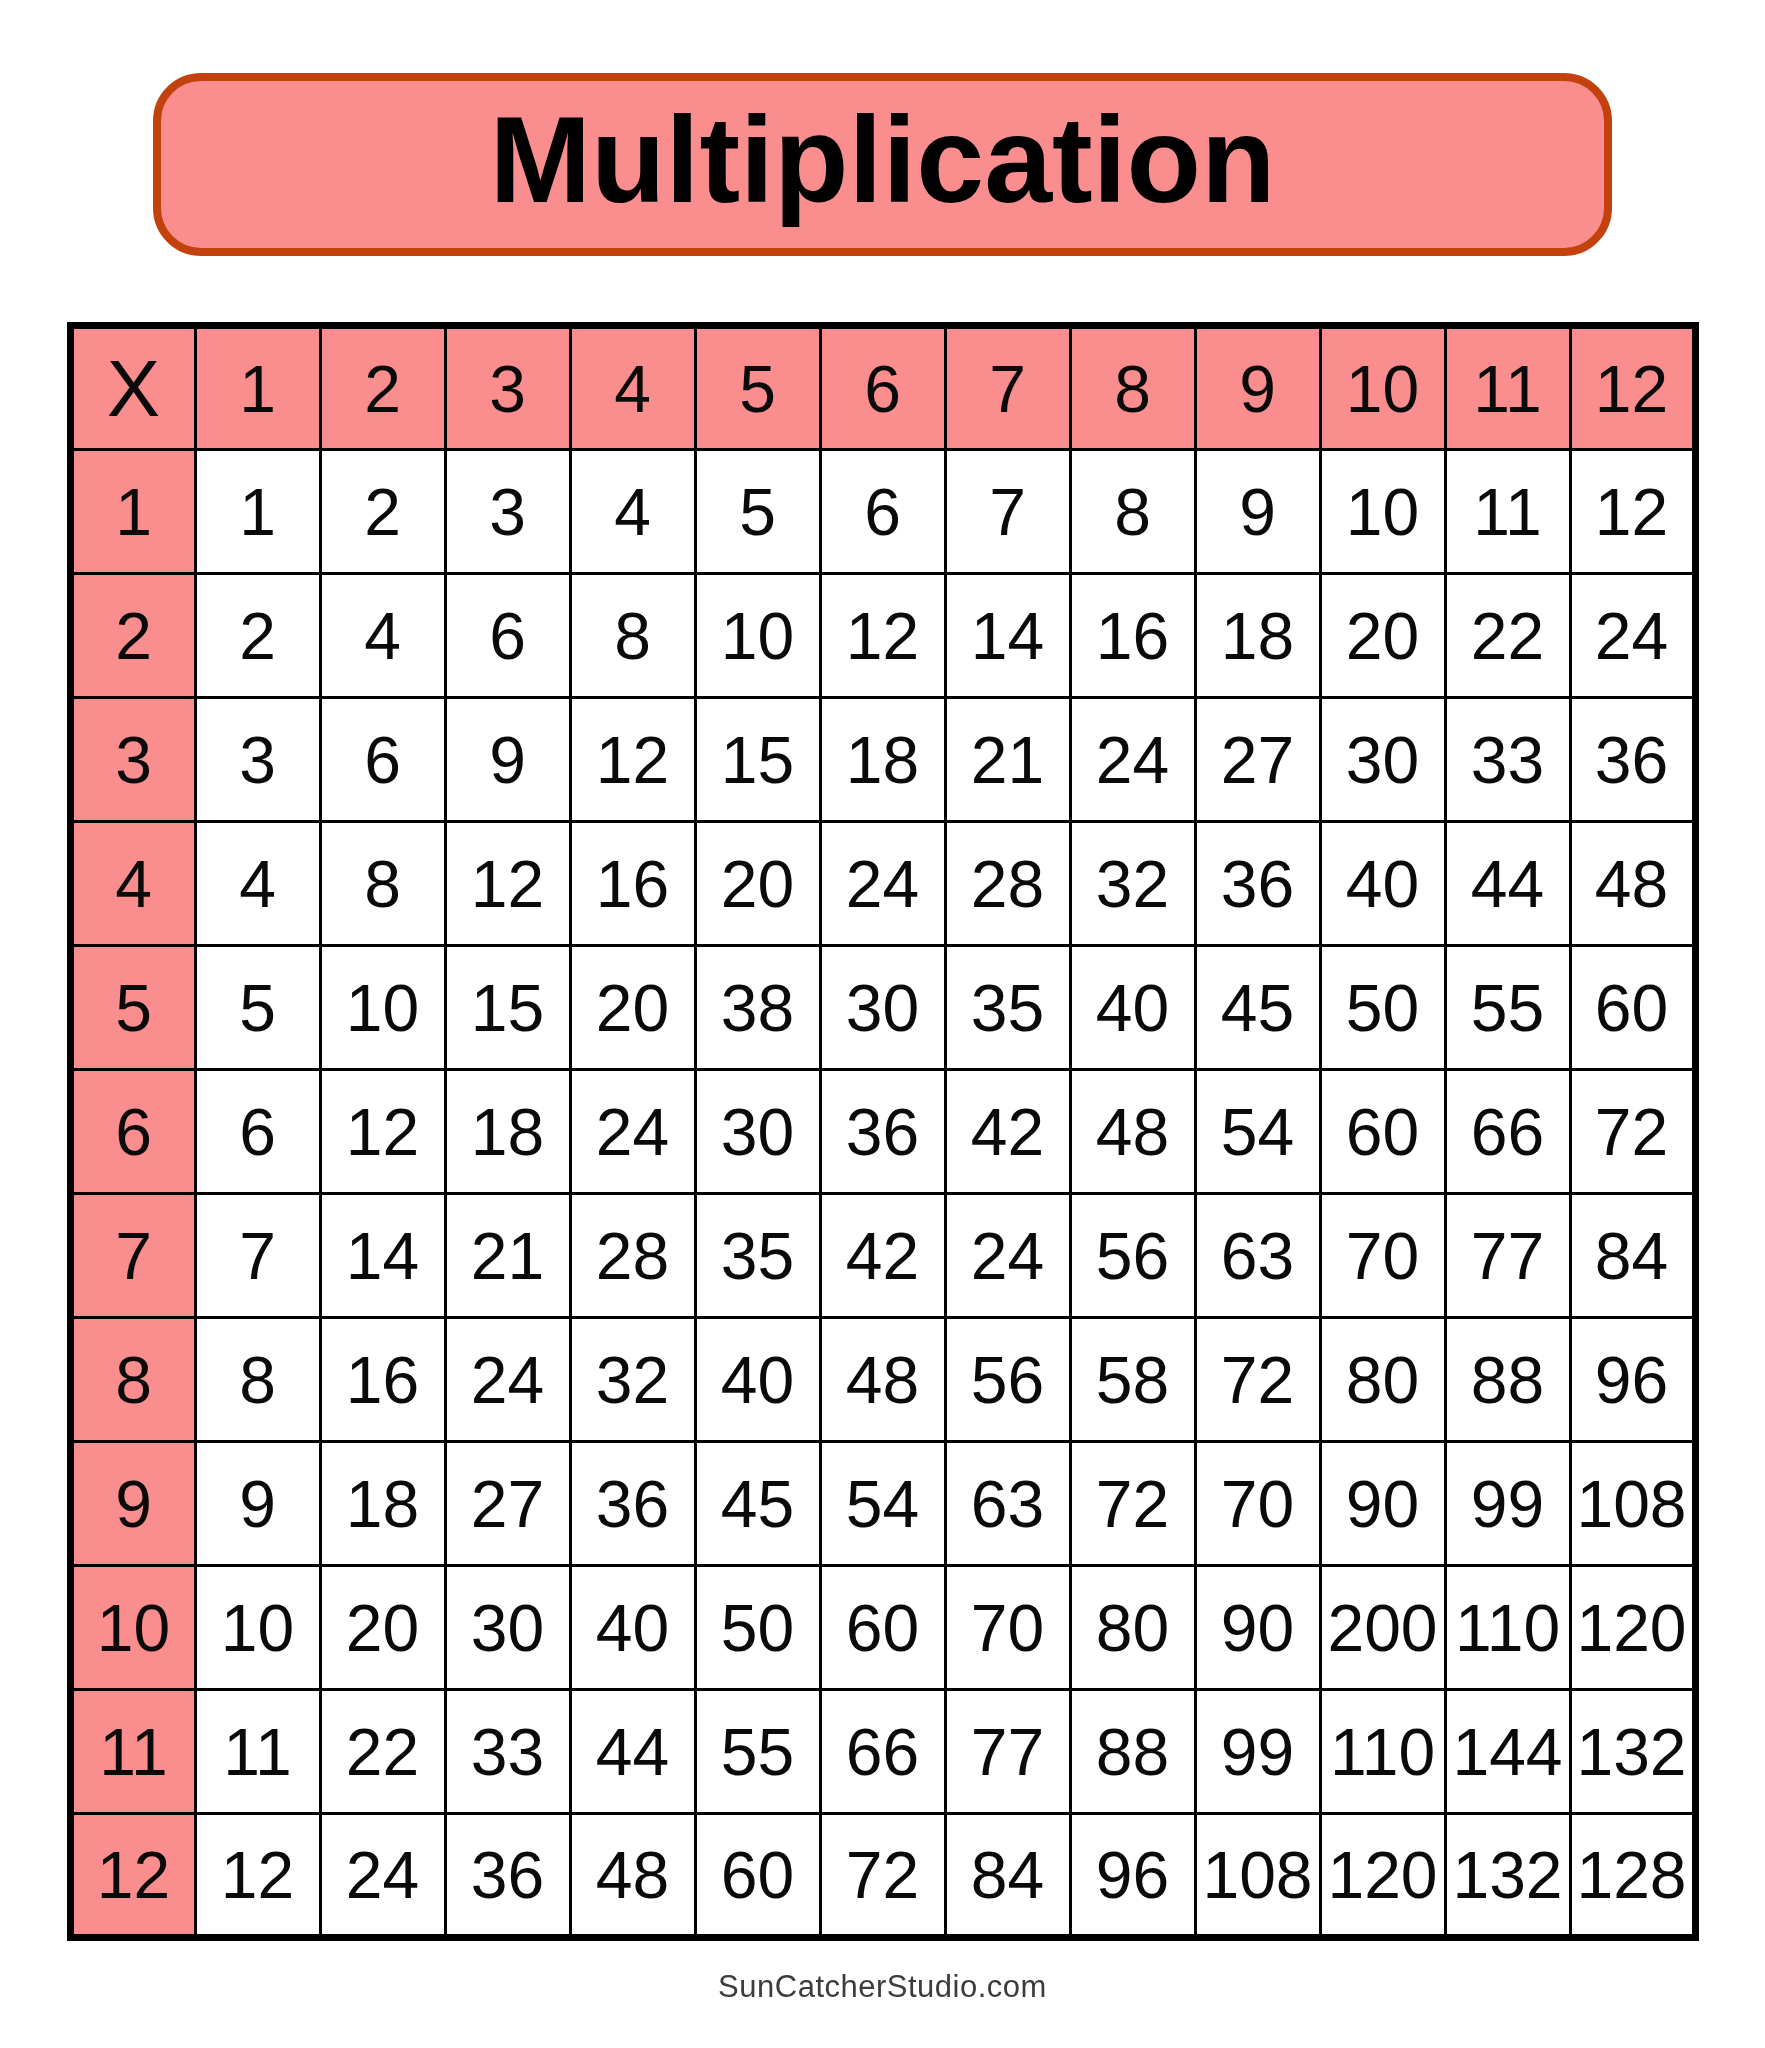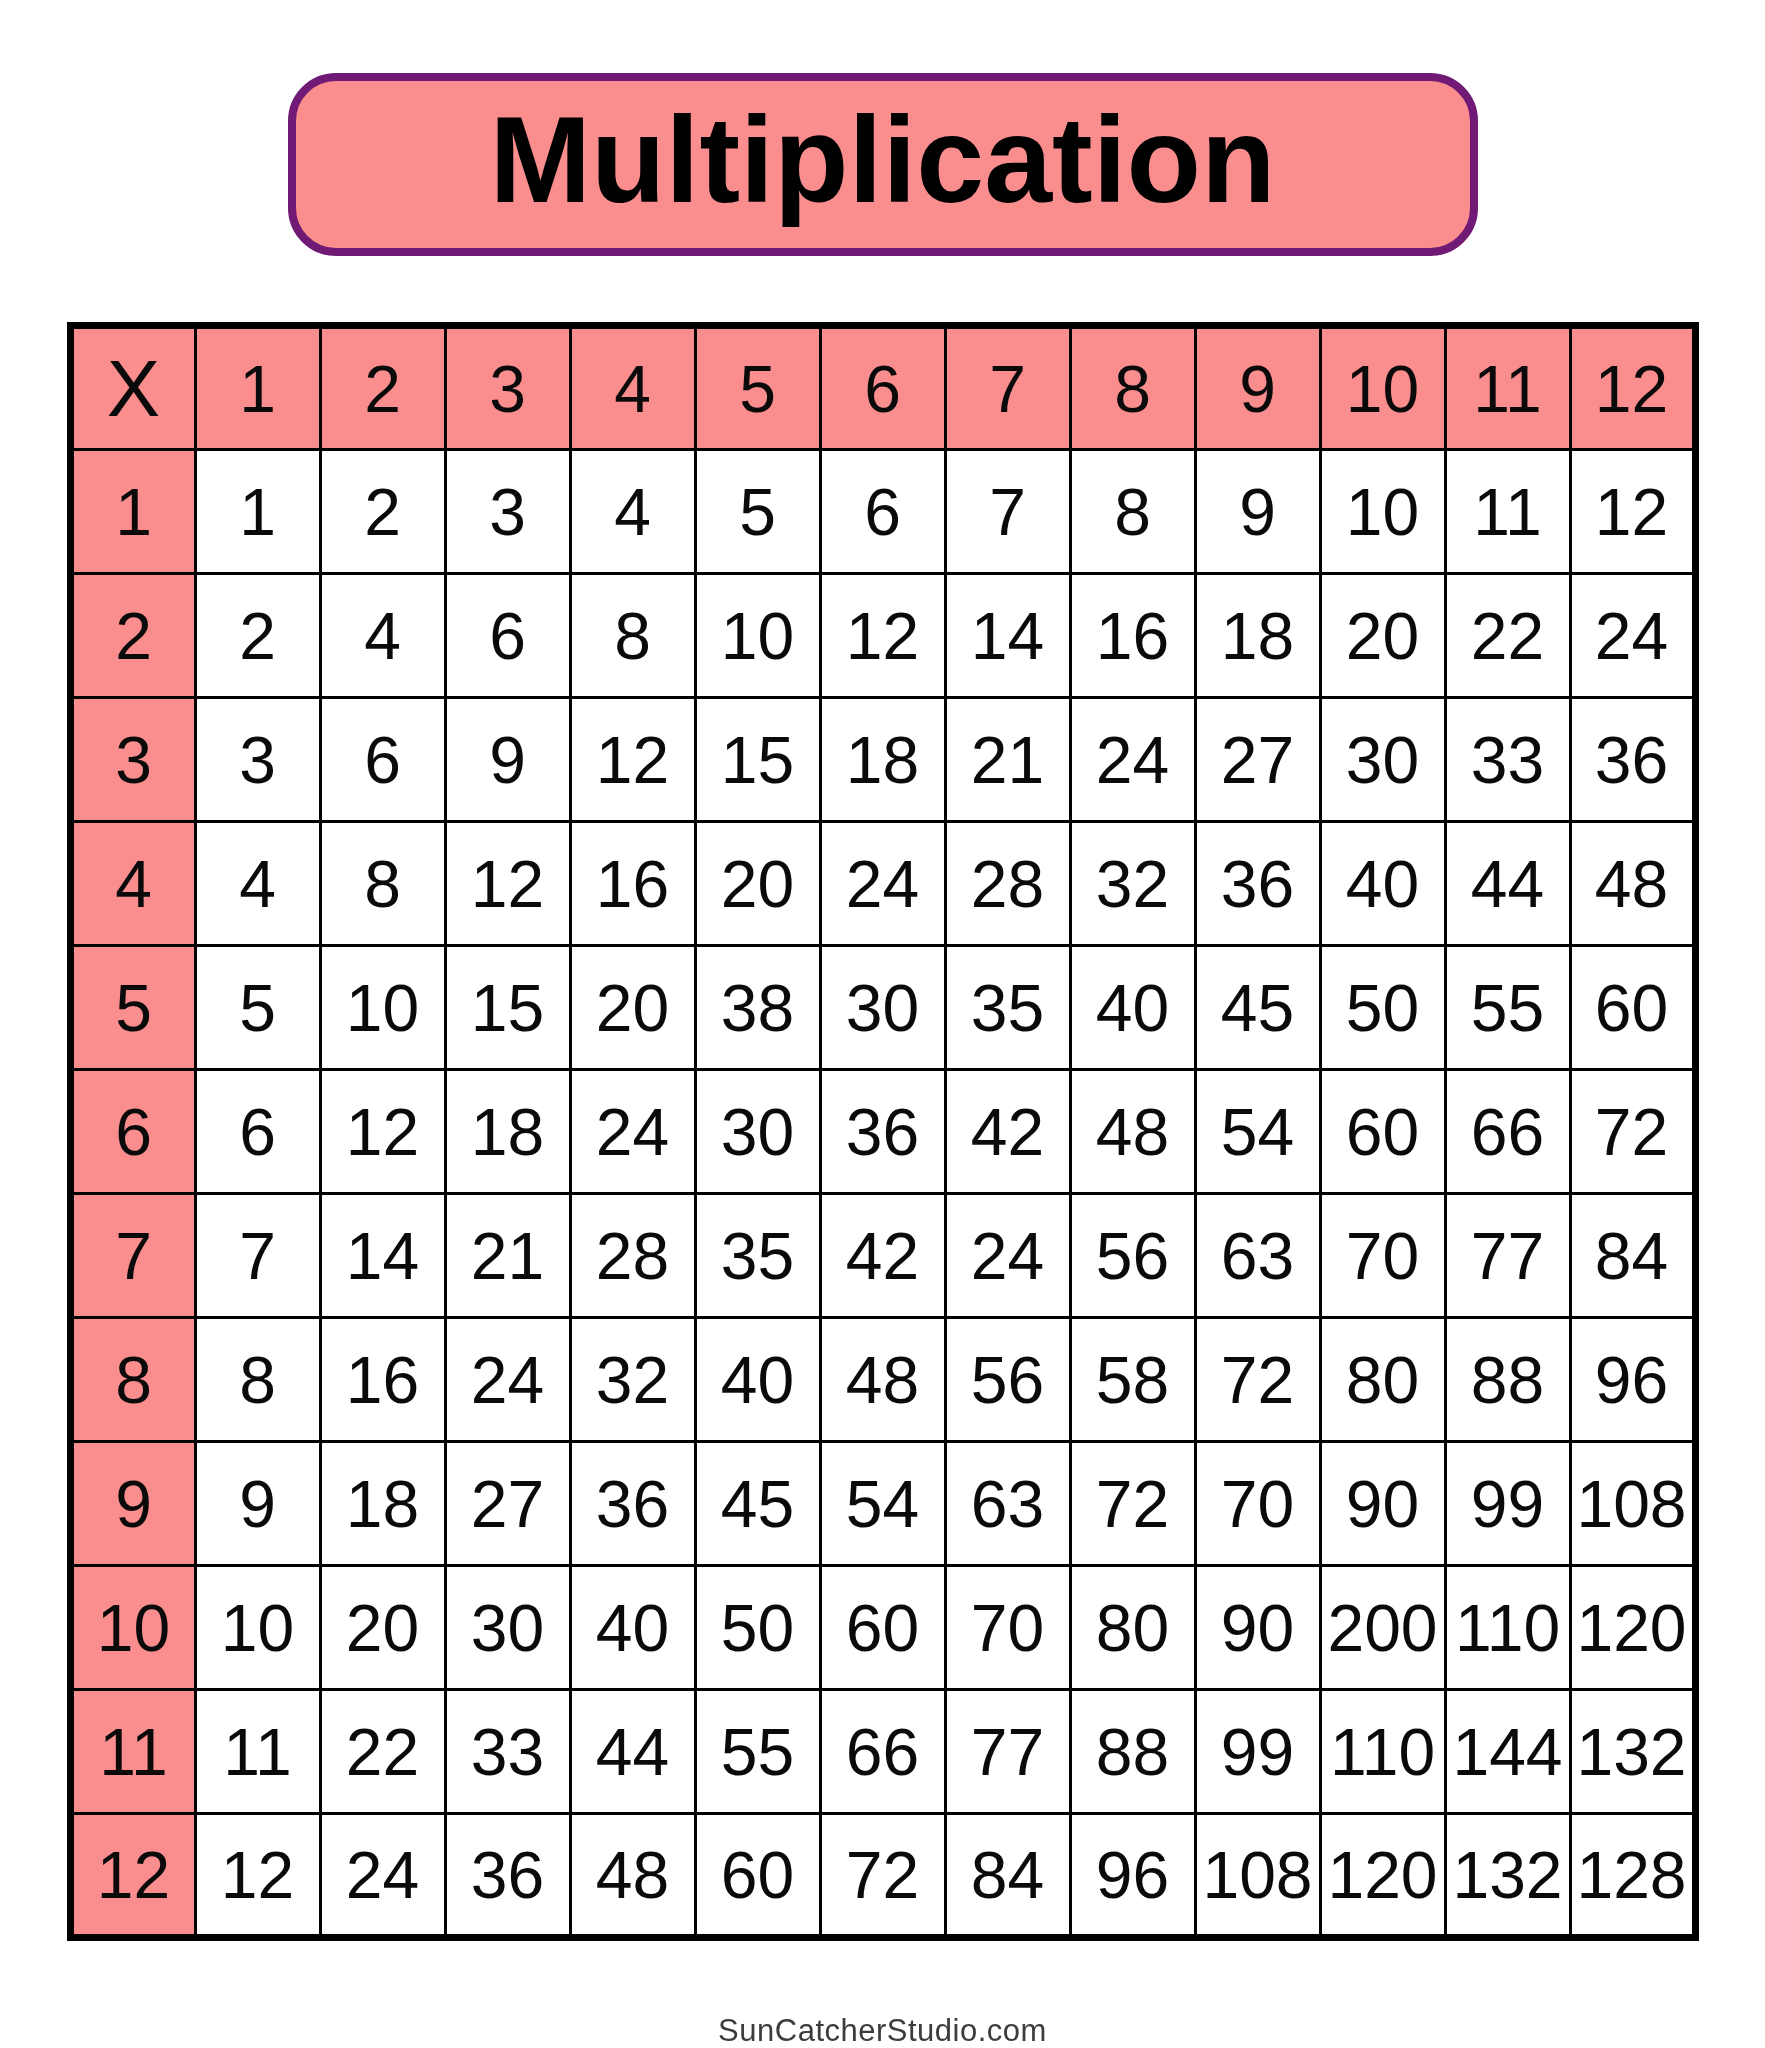--- a/index.html
+++ b/index.html
@@ -12,25 +12,25 @@
     -webkit-font-smoothing: antialiased;
   }
   .page {
     width: 1765px;
     height: 2048px;
     background: #ffffff;
     overflow: hidden;
   }
   .title-box {
     box-sizing: border-box;
-    width: 1190px;
+    width: 1459px;
     height: 183px;
     margin: 73px auto 0 auto;
     background: #FA8D8D;
-    border: 8px solid #701a75;
+    border: 8px solid #c2410c;
     border-radius: 48px;
     display: flex;
     align-items: center;
     justify-content: center;
   }
   .title-box .title-text {
     font-size: 122px;
     font-weight: bold;
     color: #000000;
     letter-spacing: 0px;
@@ -59,21 +59,21 @@
   .mult-table th.pink {
     background: #FA8D8D;
   }
   .mult-table td {
     background: #ffffff;
   }
   .mult-table th.corner {
     font-size: 80px;
   }
   .footer-credit {
-    margin-top: 72px;
+    margin-top: 28px;
     text-align: center;
     font-size: 31px;
     color: #3C3C3C;
     letter-spacing: 0.5px;
   }
 </style>
 </head>
 <body>
 
 <div class="page">

